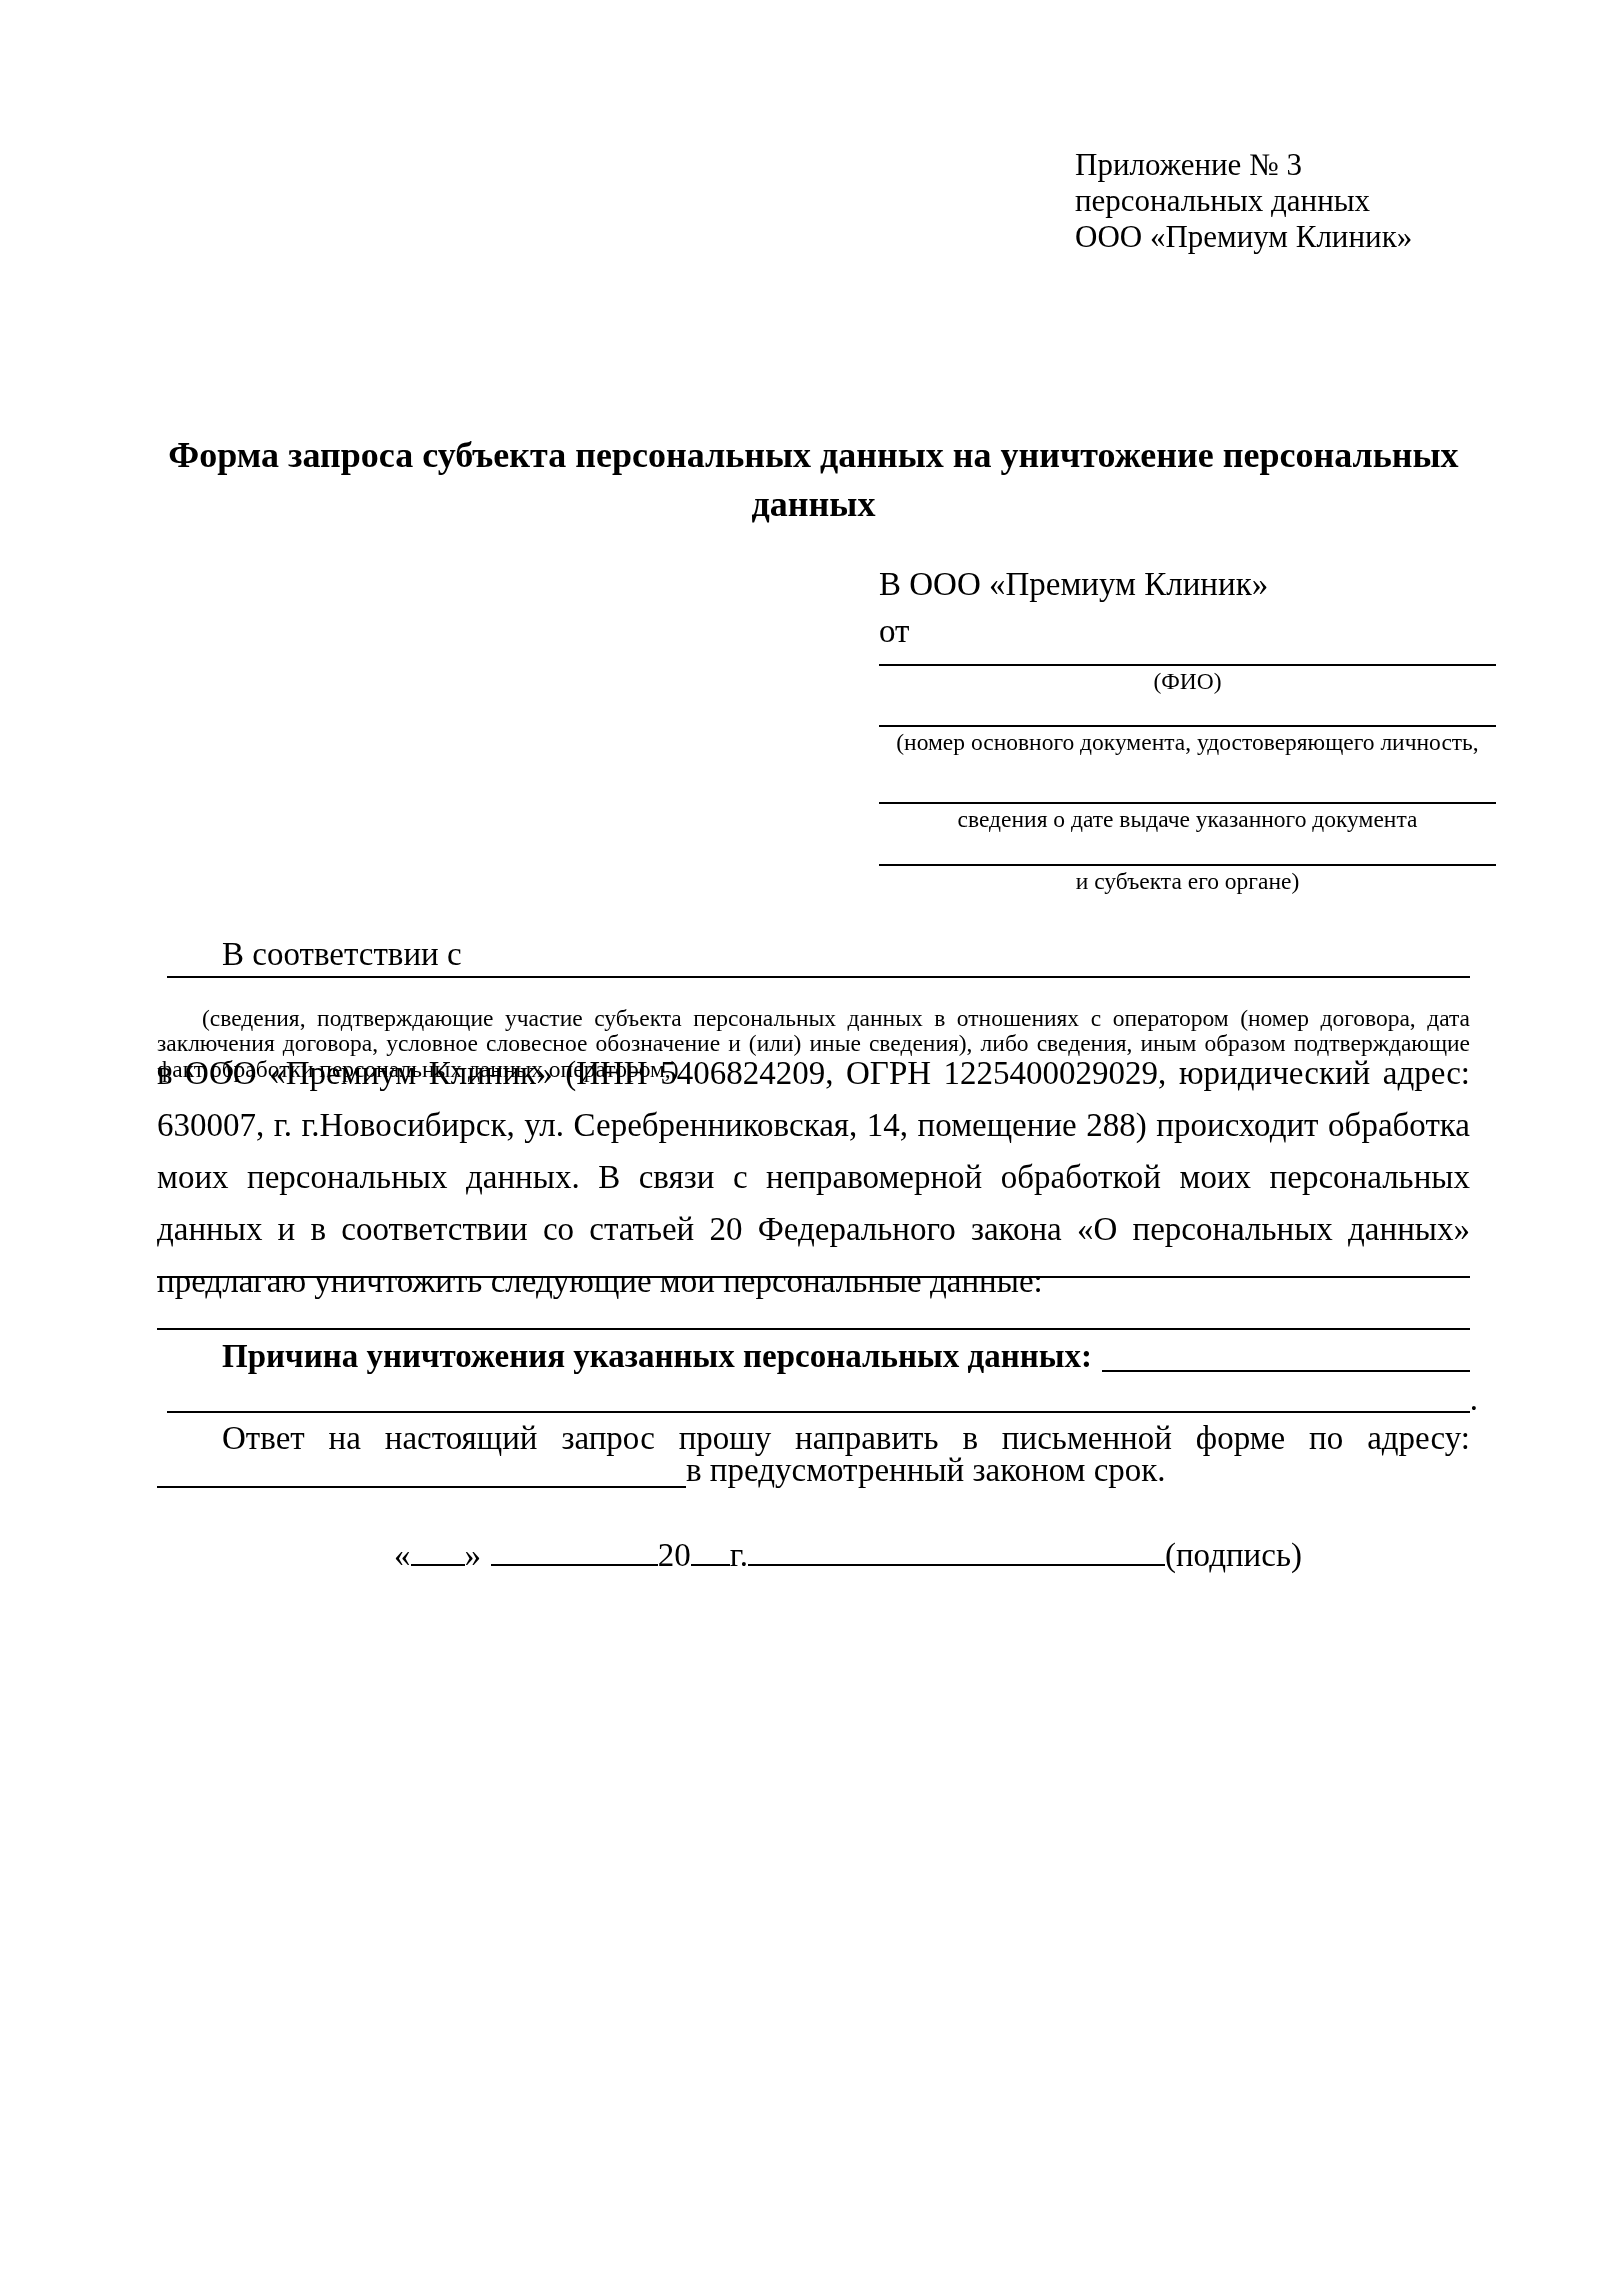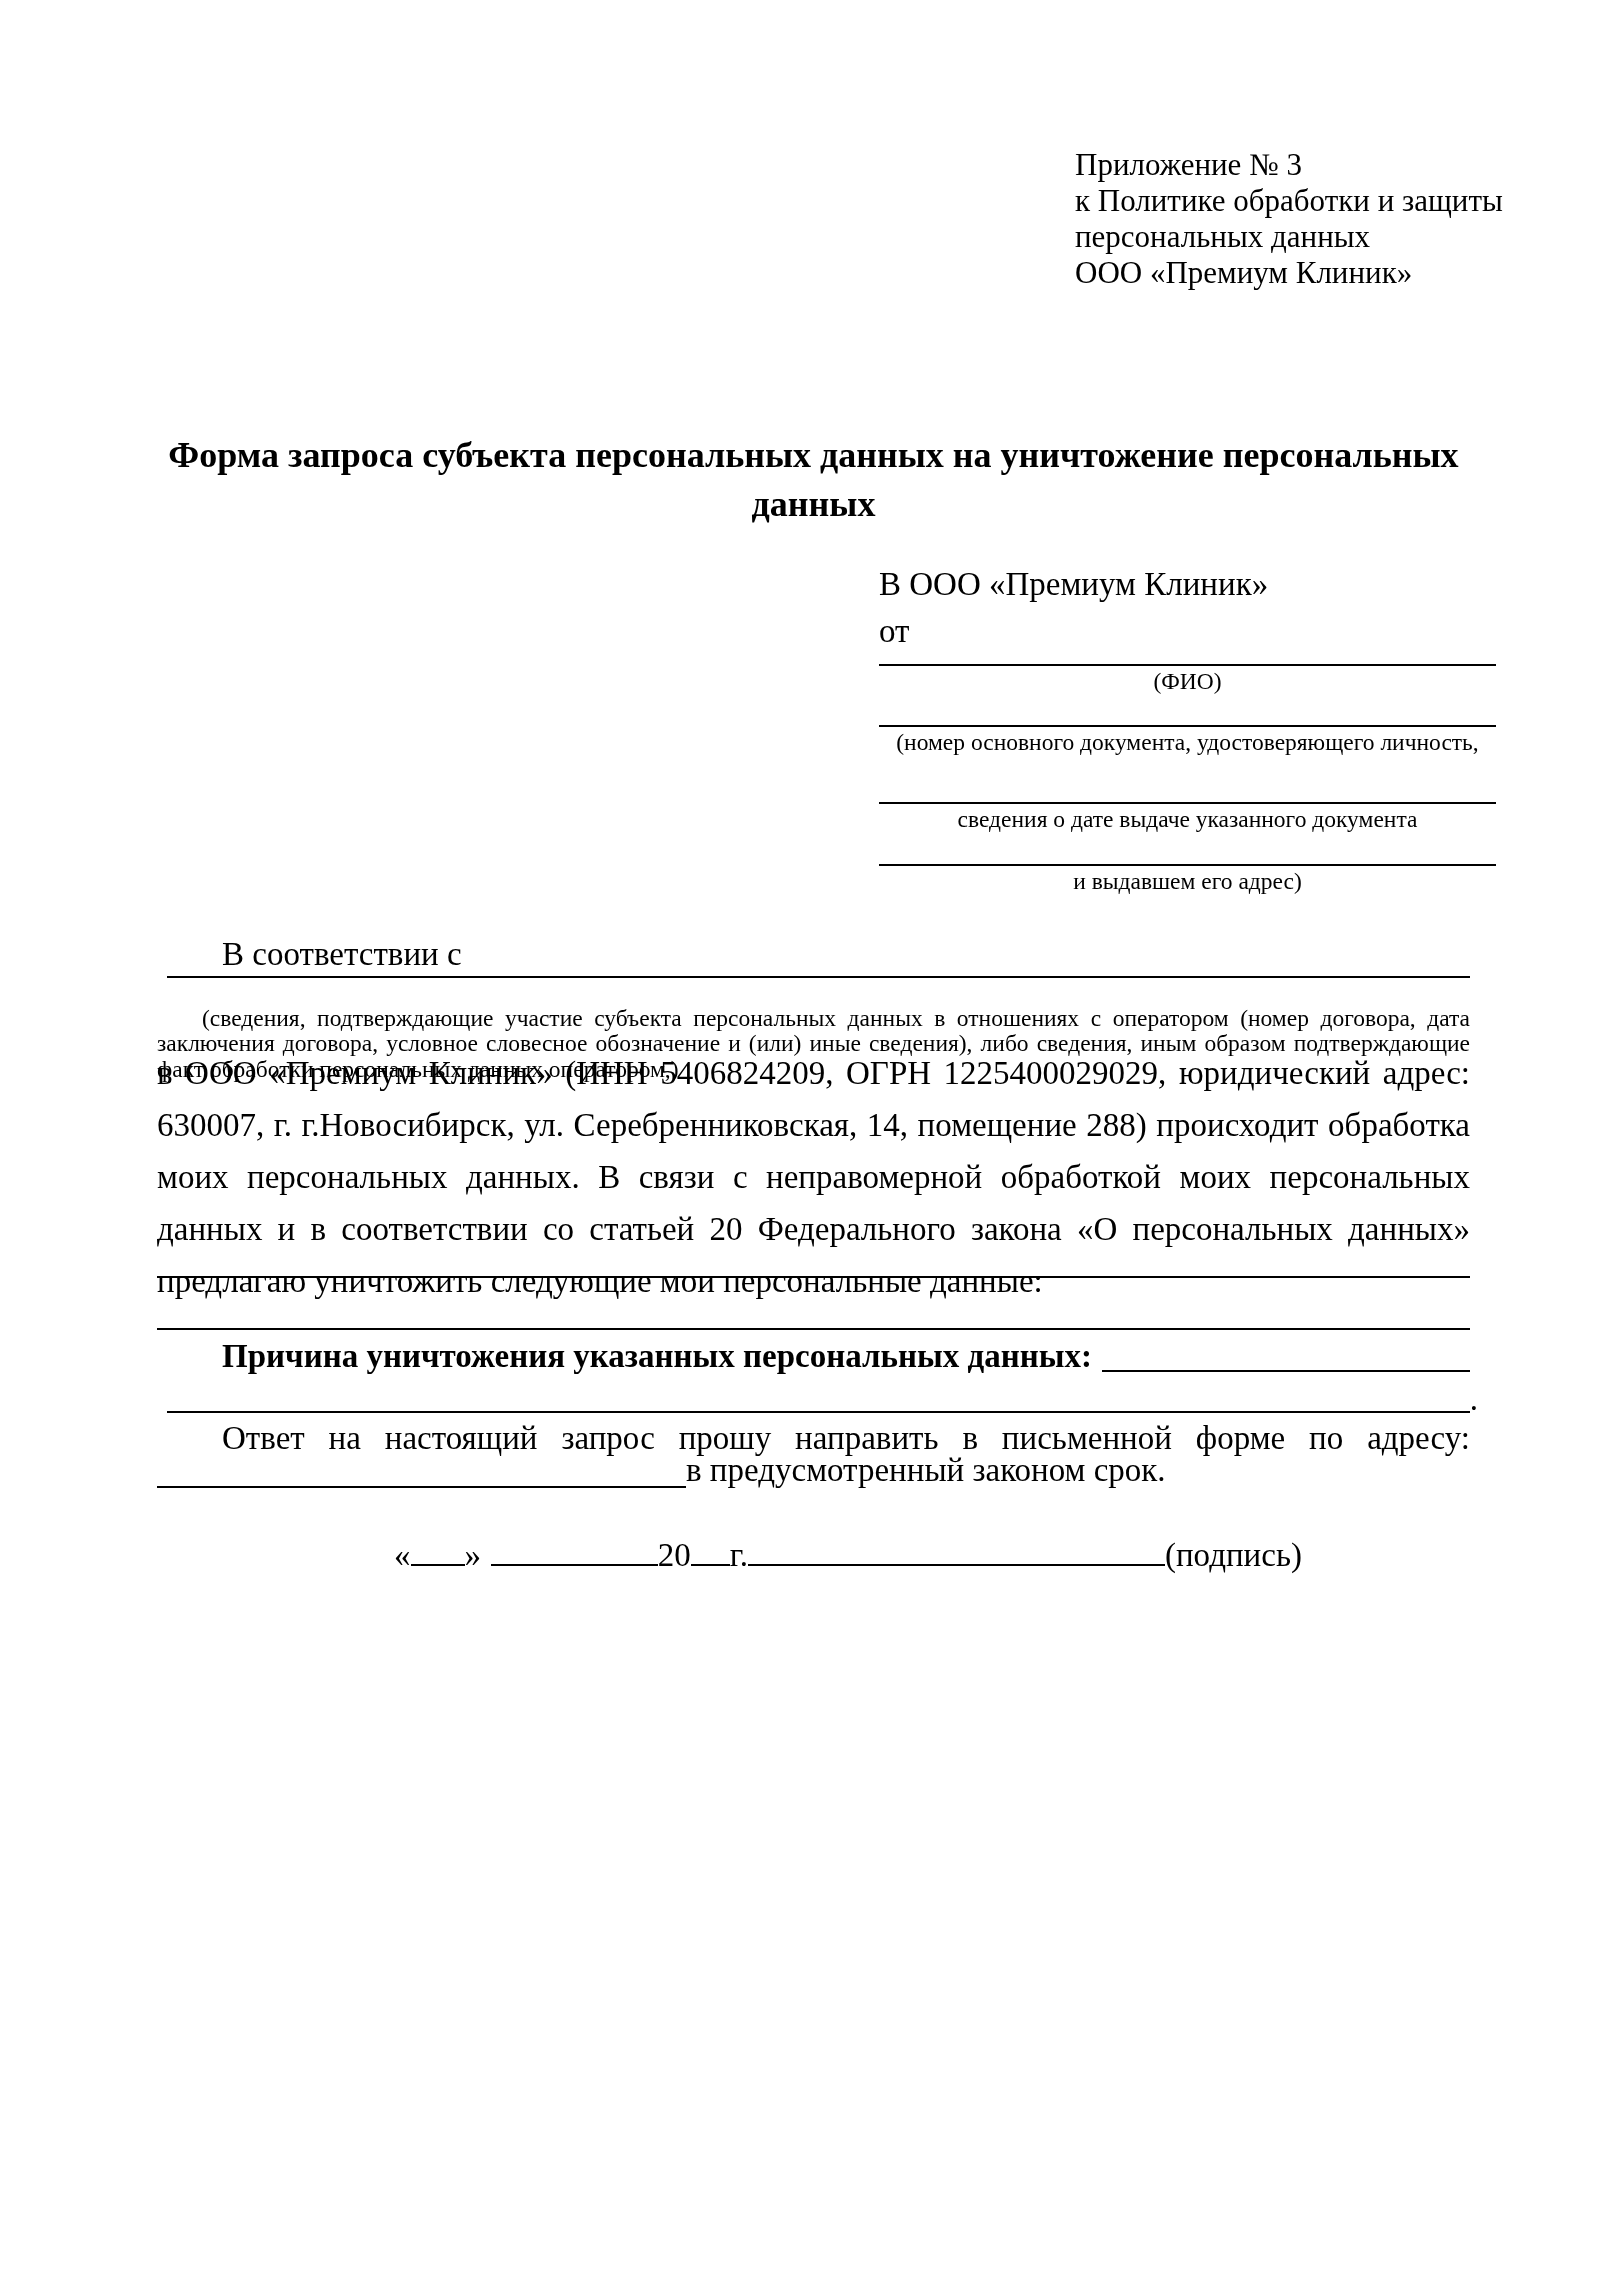--- a/index.html
+++ b/index.html
@@ -160,21 +160,20 @@
   .ub-year { width: 39px; }
   .ub-sign { width: 417px; }
 </style>
 </head>
 <body>
 
 <div class="page">
 
   <div class="appendix">
     <div>Приложение № 3</div>
-    <div>к Политике обработки и защиты</div>
     <div>персональных данных</div>
     <div>ООО «Премиум Клиник»</div>
   </div>
 
   <div class="doc-title">Форма запроса субъекта персональных данных на уничтожение персональных данных</div>
 
   <div class="recipient">
     <div>В ООО «Премиум Клиник»</div>
     <div>от</div>
 
@@ -188,21 +187,21 @@
       <div class="fld-cap">(номер основного документа, удостоверяющего личность,</div>
     </div>
 
     <div>
       <div class="blank-line fld-blank-3"></div>
       <div class="fld-cap">сведения о дате выдаче указанного документа</div>
     </div>
 
     <div>
       <div class="blank-line fld-blank-4"></div>
-      <div class="fld-cap">и выдавшем его адрес)</div>
+      <div class="fld-cap">и субъекта его органе)</div>
     </div>
   </div>
 
   <div class="accordance">
     <div class="acc-row">
       <span class="acc-lead">В соответствии с</span>
       <div class="fill"></div>
     </div>
     <div class="acc-note">(сведения, подтверждающие участие субъекта персональных данных в отношениях с оператором (номер договора, дата заключения договора, условное словесное обозначение и (или) иные сведения), либо сведения, иным образом подтверждающие факт обработки персональных данных оператором,)</div>
   </div>

